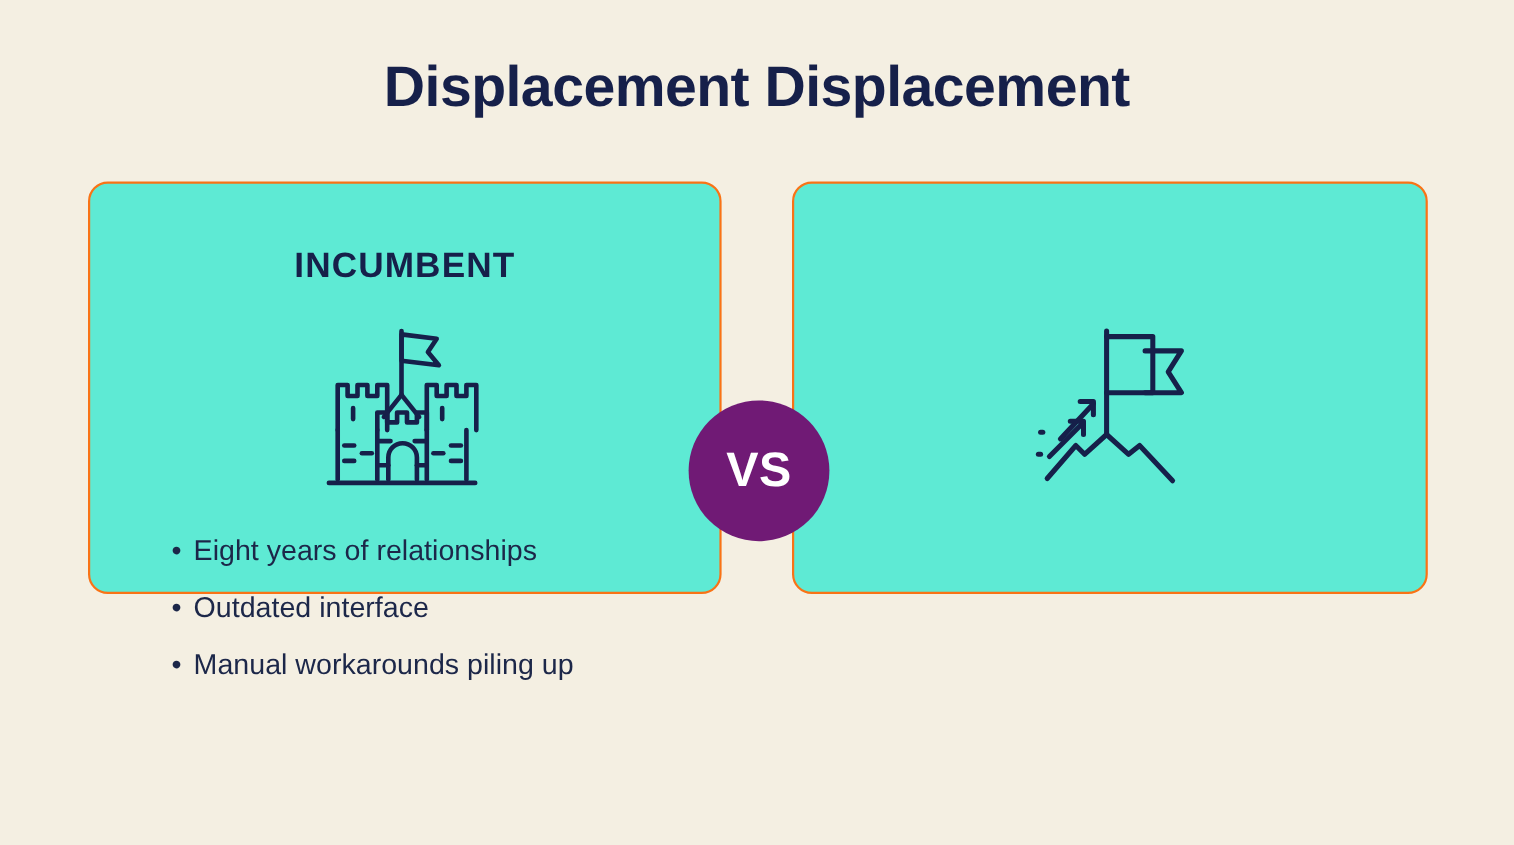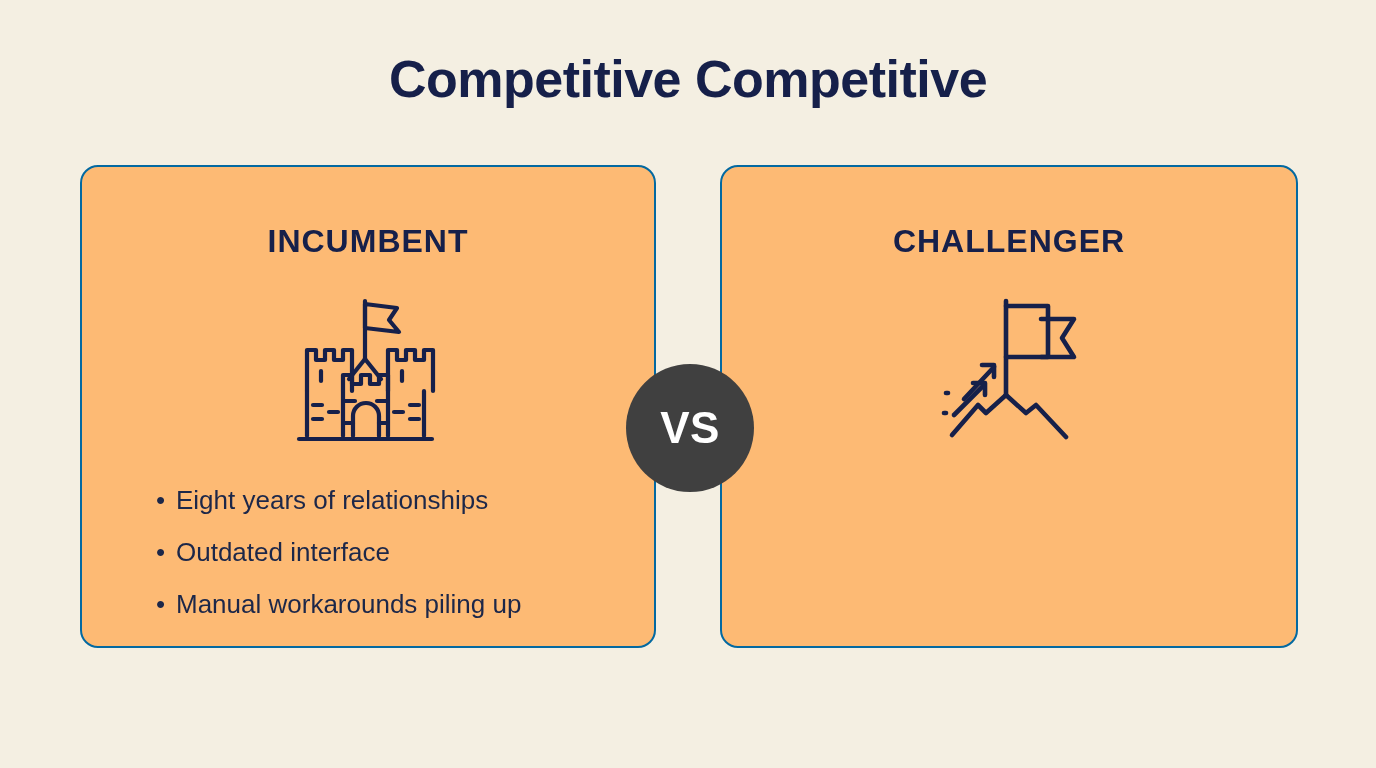--- a/index.html
+++ b/index.html
@@ -36,23 +36,23 @@
     letter-spacing: -0.5px;
     color: #16204a;
     line-height: 1.15;
     white-space: nowrap;
   }
 
   
   .card {
     position: absolute;
     top: 165px;
-    height: 483px;
-    background: #fdba74;
-    border: 2px solid #0369a1;
+    height: 375px;
+    background: #5eead4;
+    border: 2px solid #f97316;
     border-radius: 18px;
     box-sizing: border-box;
   }
   .card-left  { left: 80px;  width: 576px; }
   .card-right { left: 720px; width: 578px; }
 
   .card-heading {
     position: absolute;
     top: 56px;
     left: 0;
@@ -111,41 +111,41 @@
   }
 
   
   .vs-badge {
     position: absolute;
     left: 626px;
     top: 364px;
     width: 128px;
     height: 128px;
     border-radius: 50%;
-    background: #404040;
+    background: #701a75;
     display: flex;
     align-items: center;
     justify-content: center;
     z-index: 5;
   }
   .vs-label {
     color: #ffffff;
     font-size: 44px;
     font-weight: 700;
     letter-spacing: 0.5px;
     line-height: 1;
     user-select: none;
   }
 </style>
 </head>
 <body>
 
 <div class="slide">
 
-  <div class="slide-title">Competitive Competitive</div>
+  <div class="slide-title">Displacement Displacement</div>
 
   <div class="card card-left">
 
     <div class="card-heading">INCUMBENT</div>
 
     <div class="card-icon">
       <svg width="150" height="152" viewBox="0 0 150 152" fill="none" stroke="#16204a" stroke-width="4.2" stroke-linecap="round" stroke-linejoin="round">
 
         <path d="M72 6 V64"></path>
 
@@ -190,21 +190,20 @@
       <li class="bullet">Manual workarounds piling up</li>
     </ul>
   </div>
 
   <div class="vs-badge">
     <span class="vs-label">VS</span>
   </div>
 
   <div class="card card-right">
 
-    <div class="card-heading">CHALLENGER</div>
 
     <div class="card-icon">
       <svg width="150" height="152" viewBox="0 0 150 152" fill="none" stroke="#16204a" stroke-width="4.6" stroke-linecap="round" stroke-linejoin="round">
 
         <path d="M72 6 V100"></path>
 
         <path d="M72 11 H114 V62 H72"></path>
         <path d="M107 24 H140 L128 43 L140 62 H107"></path>
 
         <path d="M72 100 L52 118 L44 110 L18 140"></path>

